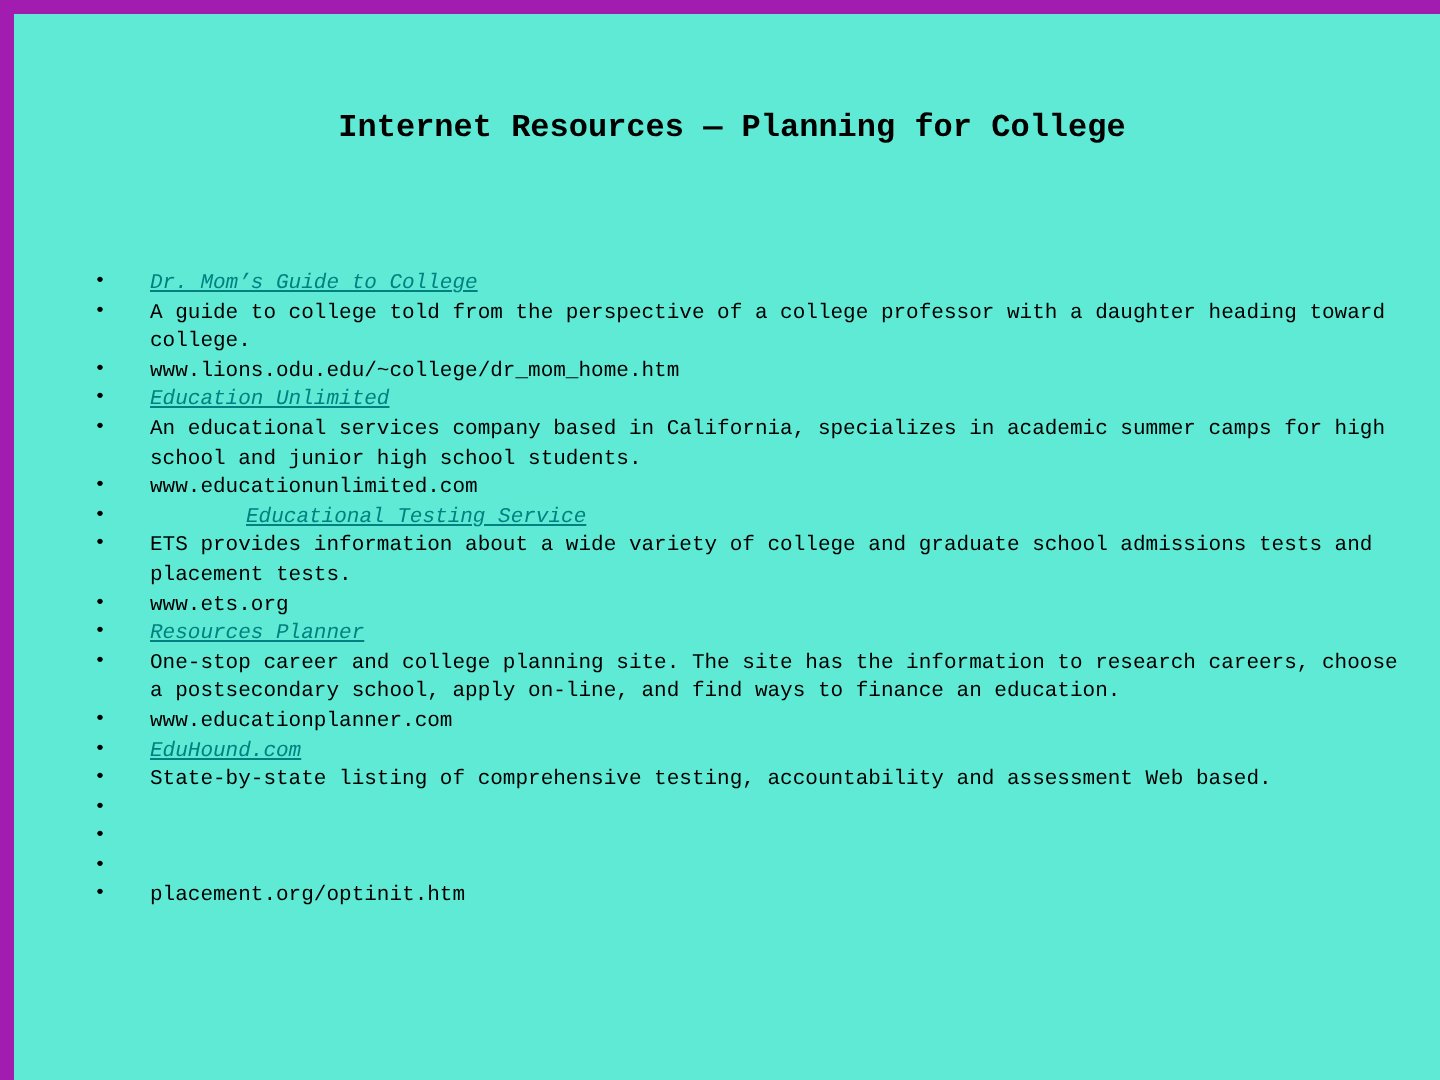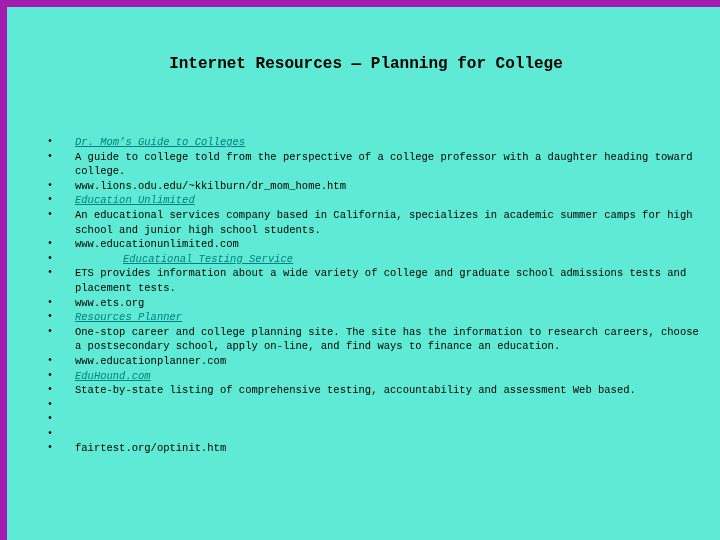--- a/index.html
+++ b/index.html
@@ -59,29 +59,29 @@
 </style>
 </head>
 <body>
 
 <div class="slide">
   <h1 class="title">Internet Resources — Planning for College</h1>
 
   <ul class="list">
     <li class="item">
       <span class="bullet">•</span>
-      <span class="text link" style="color: rgb(0, 128, 128);">Dr. Mom’s Guide to Colleges</span>
+      <span class="text link" style="color: rgb(0, 128, 128);">Dr. Mom’s Guide to College</span>
     </li>
     <li class="item">
       <span class="bullet">•</span>
       <span class="text">A guide to college told from the perspective of a college professor with a daughter heading toward college.</span>
     </li>
     <li class="item">
       <span class="bullet">•</span>
-      <span class="text">www.lions.odu.edu/~kkilburn/dr_mom_home.htm</span>
+      <span class="text">www.lions.odu.edu/~college/dr_mom_home.htm</span>
     </li>
     <li class="item">
       <span class="bullet">•</span>
       <span class="text link" style="color: rgb(0, 128, 128);">Education Unlimited</span>
     </li>
     <li class="item">
       <span class="bullet">•</span>
       <span class="text">An educational services company based in California, specializes in academic summer camps for high school and junior high school students.</span>
     </li>
     <li class="item">
@@ -124,16 +124,16 @@
       <span class="bullet">•</span>
     </li>
     <li class="item">
       <span class="bullet">•</span>
     </li>
     <li class="item">
       <span class="bullet">•</span>
     </li>
     <li class="item">
       <span class="bullet">•</span>
-      <span class="text">fairtest.org/optinit.htm</span>
+      <span class="text">placement.org/optinit.htm</span>
     </li>
   </ul>
 </div>
 
 </body></html>

